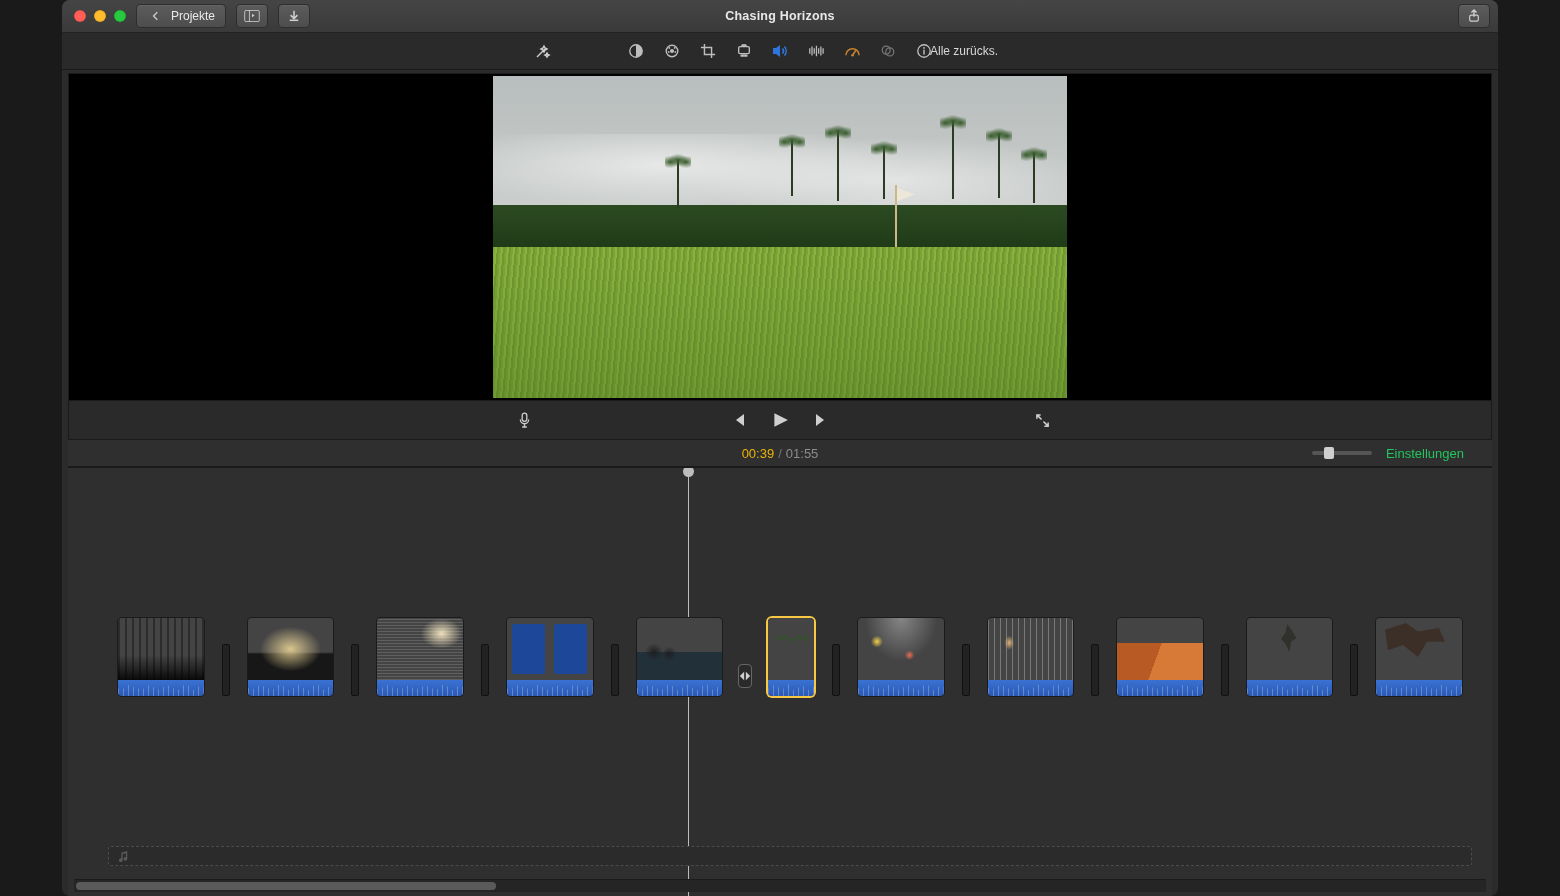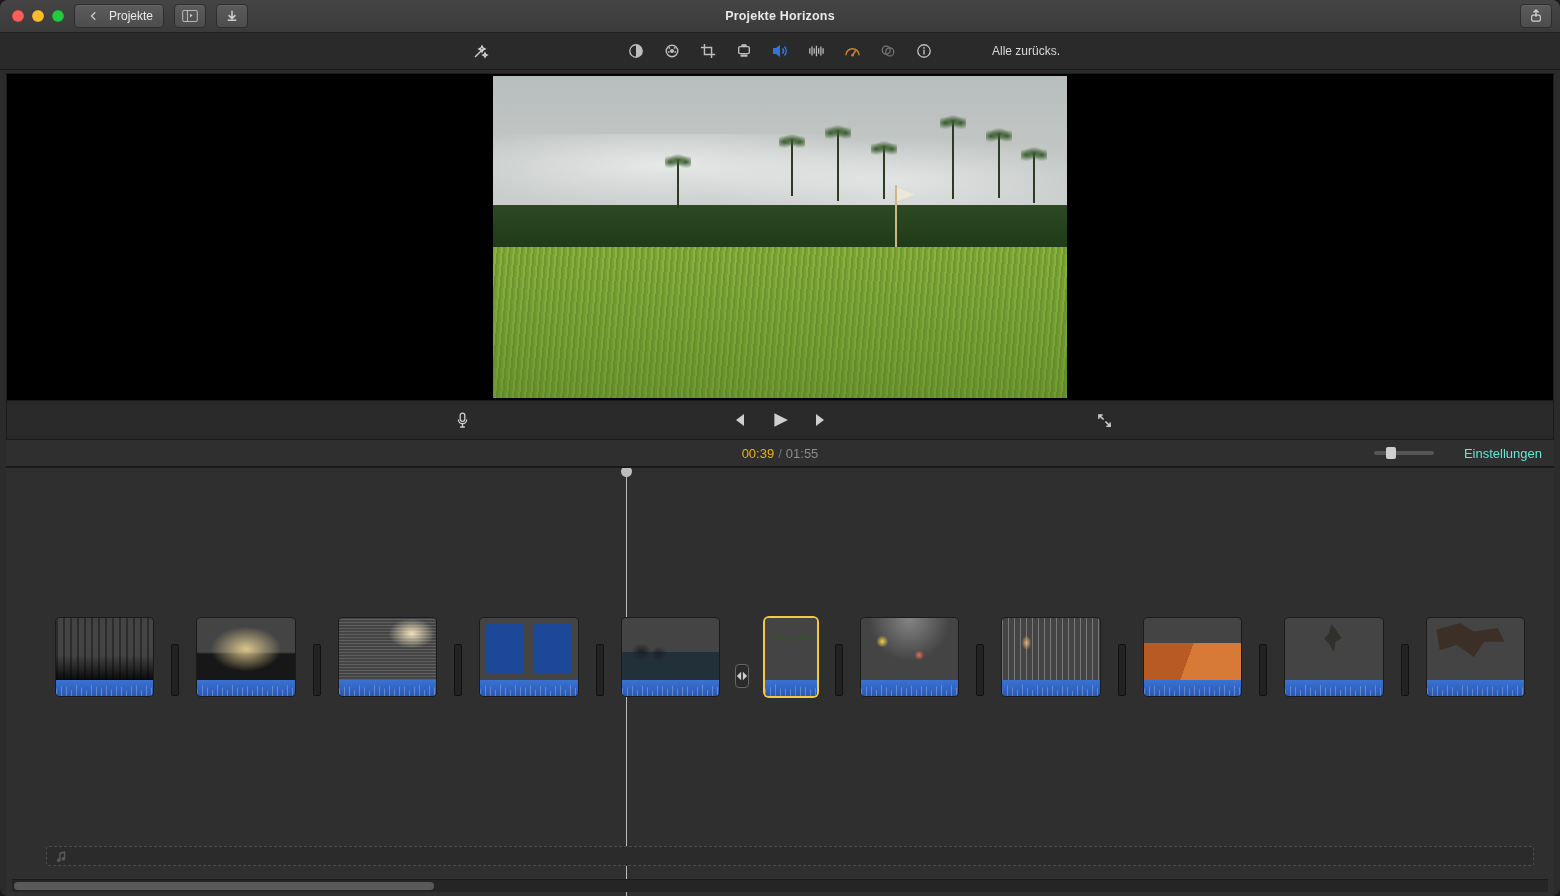--- a/index.html
+++ b/index.html
@@ -10,21 +10,21 @@
     --track:#3c3f41;
     --btn:#4e4e4f;
     --text:#e6e6e6;
     --muted:#9b9b9b;
     --accent-blue:#1e62d0;
     --accent-orange:#d78a2e;
     --yellow:#f7c844;
     --audio:#2e63bf;
   }
   html,body{margin:0;padding:0;height:100%;background:#1a1a1a;font-family:-apple-system,Helvetica Neue,Arial,sans-serif;color:var(--text);font-size:13px;user-select:none;}
-  .window{width:1560px;height:896px;margin:0 auto;background:var(--bg);border-radius:8px;overflow:hidden;display:flex;flex-direction:column;}
+  .window{width:1436px;height:896px;margin:0 auto;background:var(--bg);border-radius:8px;overflow:hidden;display:flex;flex-direction:column;}
   
   .titlebar{height:32px;background:linear-gradient(#454545,#3a3a3a);display:flex;align-items:center;position:relative;padding:0 8px;border-bottom:1px solid #222;}
   .traffic{display:flex;gap:8px;align-items:center;margin-left:4px;}
   .traffic .dot{width:12px;height:12px;border-radius:50%;box-shadow:inset 0 0 1px rgba(0,0,0,.5);}
   .dot.red{background:#ff5f56;}
   .dot.yel{background:#ffbd2e;}
   .dot.grn{background:#27c93f;}
   .tbtn{margin-left:10px;height:22px;display:flex;align-items:center;gap:6px;background:linear-gradient(#5c5c5c,#4d4d4d);border:1px solid #2e2e2e;border-radius:4px;color:#eaeaea;padding:0 10px;font-size:12px;box-shadow:0 1px 0 rgba(255,255,255,.05) inset;}
   .tbtn.icononly{width:30px;justify-content:center;padding:0;}
   .title-center{position:absolute;left:50%;transform:translateX(-50%);font-weight:600;font-size:12.5px;letter-spacing:.2px;color:#e8e8e8;}
@@ -66,21 +66,21 @@
 
   
   .infobar{height:26px;background:#2f2f2f;border-bottom:1px solid #1a1a1a;display:flex;align-items:center;justify-content:center;position:relative;margin:0 6px;}
   .time{display:flex;gap:4px;align-items:center;color:#e6e6e6}
   .time .cur{color:#eab308}
   .time .sep{color:#777}
   .time .dur{color:#8c8c8c}
   .zoom{position:absolute;right:120px;display:flex;align-items:center;gap:8px;}
   .zoom .zs{width:60px;height:4px;background:#555;border-radius:2px;position:relative;}
   .zoom .zs::after{content:"";position:absolute;left:20%;top:-4px;width:10px;height:12px;background:#cfcfcf;border-radius:2px;}
-  .settings{position:absolute;right:12px;color:#5eead4}
+  .settings{position:absolute;right:28px;color:#22c55e}
 
   
   .timeline{flex:1;background:#2f2f2f;margin:0 6px;position:relative;overflow:hidden;border-top:1px solid #1a1a1a;}
   .clips{position:absolute;left:50px;right:30px;top:150px;display:flex;gap:18px;align-items:flex-end;}
   .clipgap{width:10px;display:flex;align-items:center;justify-content:center;}
   .clipgap .bar{width:6px;height:50px;background:#222;border:1px solid #111;border-radius:2px;margin-top:4px;}
   .gap-btn{width:22px;height:22px;border:1px solid #666;border-radius:4px;background:#2a2a2a;display:flex;align-items:center;justify-content:center;position:relative;top:-8px;}
   .clip{width:150px;display:flex;flex-direction:column;border-radius:4px;overflow:hidden;box-shadow:0 0 0 1px #1b1b1b;}
   .clip .thumb{height:62px;background:#444;position:relative;overflow:hidden;}
   .clip .audio{height:16px;background:linear-gradient(#3a72d3,#2a59b4);position:relative;}
@@ -155,21 +155,21 @@
       </span>
     </div>
     <div class="tbtn icononly">
       <span class="icn">
         <svg viewBox="0 0 14 14" width="12" height="12">
             <path d="M7 1v8M3 6l4 4 4-4" fill="none" stroke="currentColor" stroke-width="1.8"></path>
             <path d="M2 12h10" stroke="currentColor" stroke-width="1.8"></path>
           </svg>
       </span>
     </div>
-    <div class="title-center">Projekte Horizons</div>
+    <div class="title-center">Chasing Horizons</div>
     <div class="tbtn icononly share">
       <span class="icn">
         <svg viewBox="0 0 14 16" width="12" height="14">
             <path d="M7 1v8M4 4l3-3 3 3" fill="none" stroke="currentColor" stroke-width="1.6"></path>
             <rect x="2" y="7" width="10" height="7" rx="1.5" fill="none" stroke="currentColor" stroke-width="1.4"></rect>
           </svg>
       </span>
     </div>
   </div>
 

